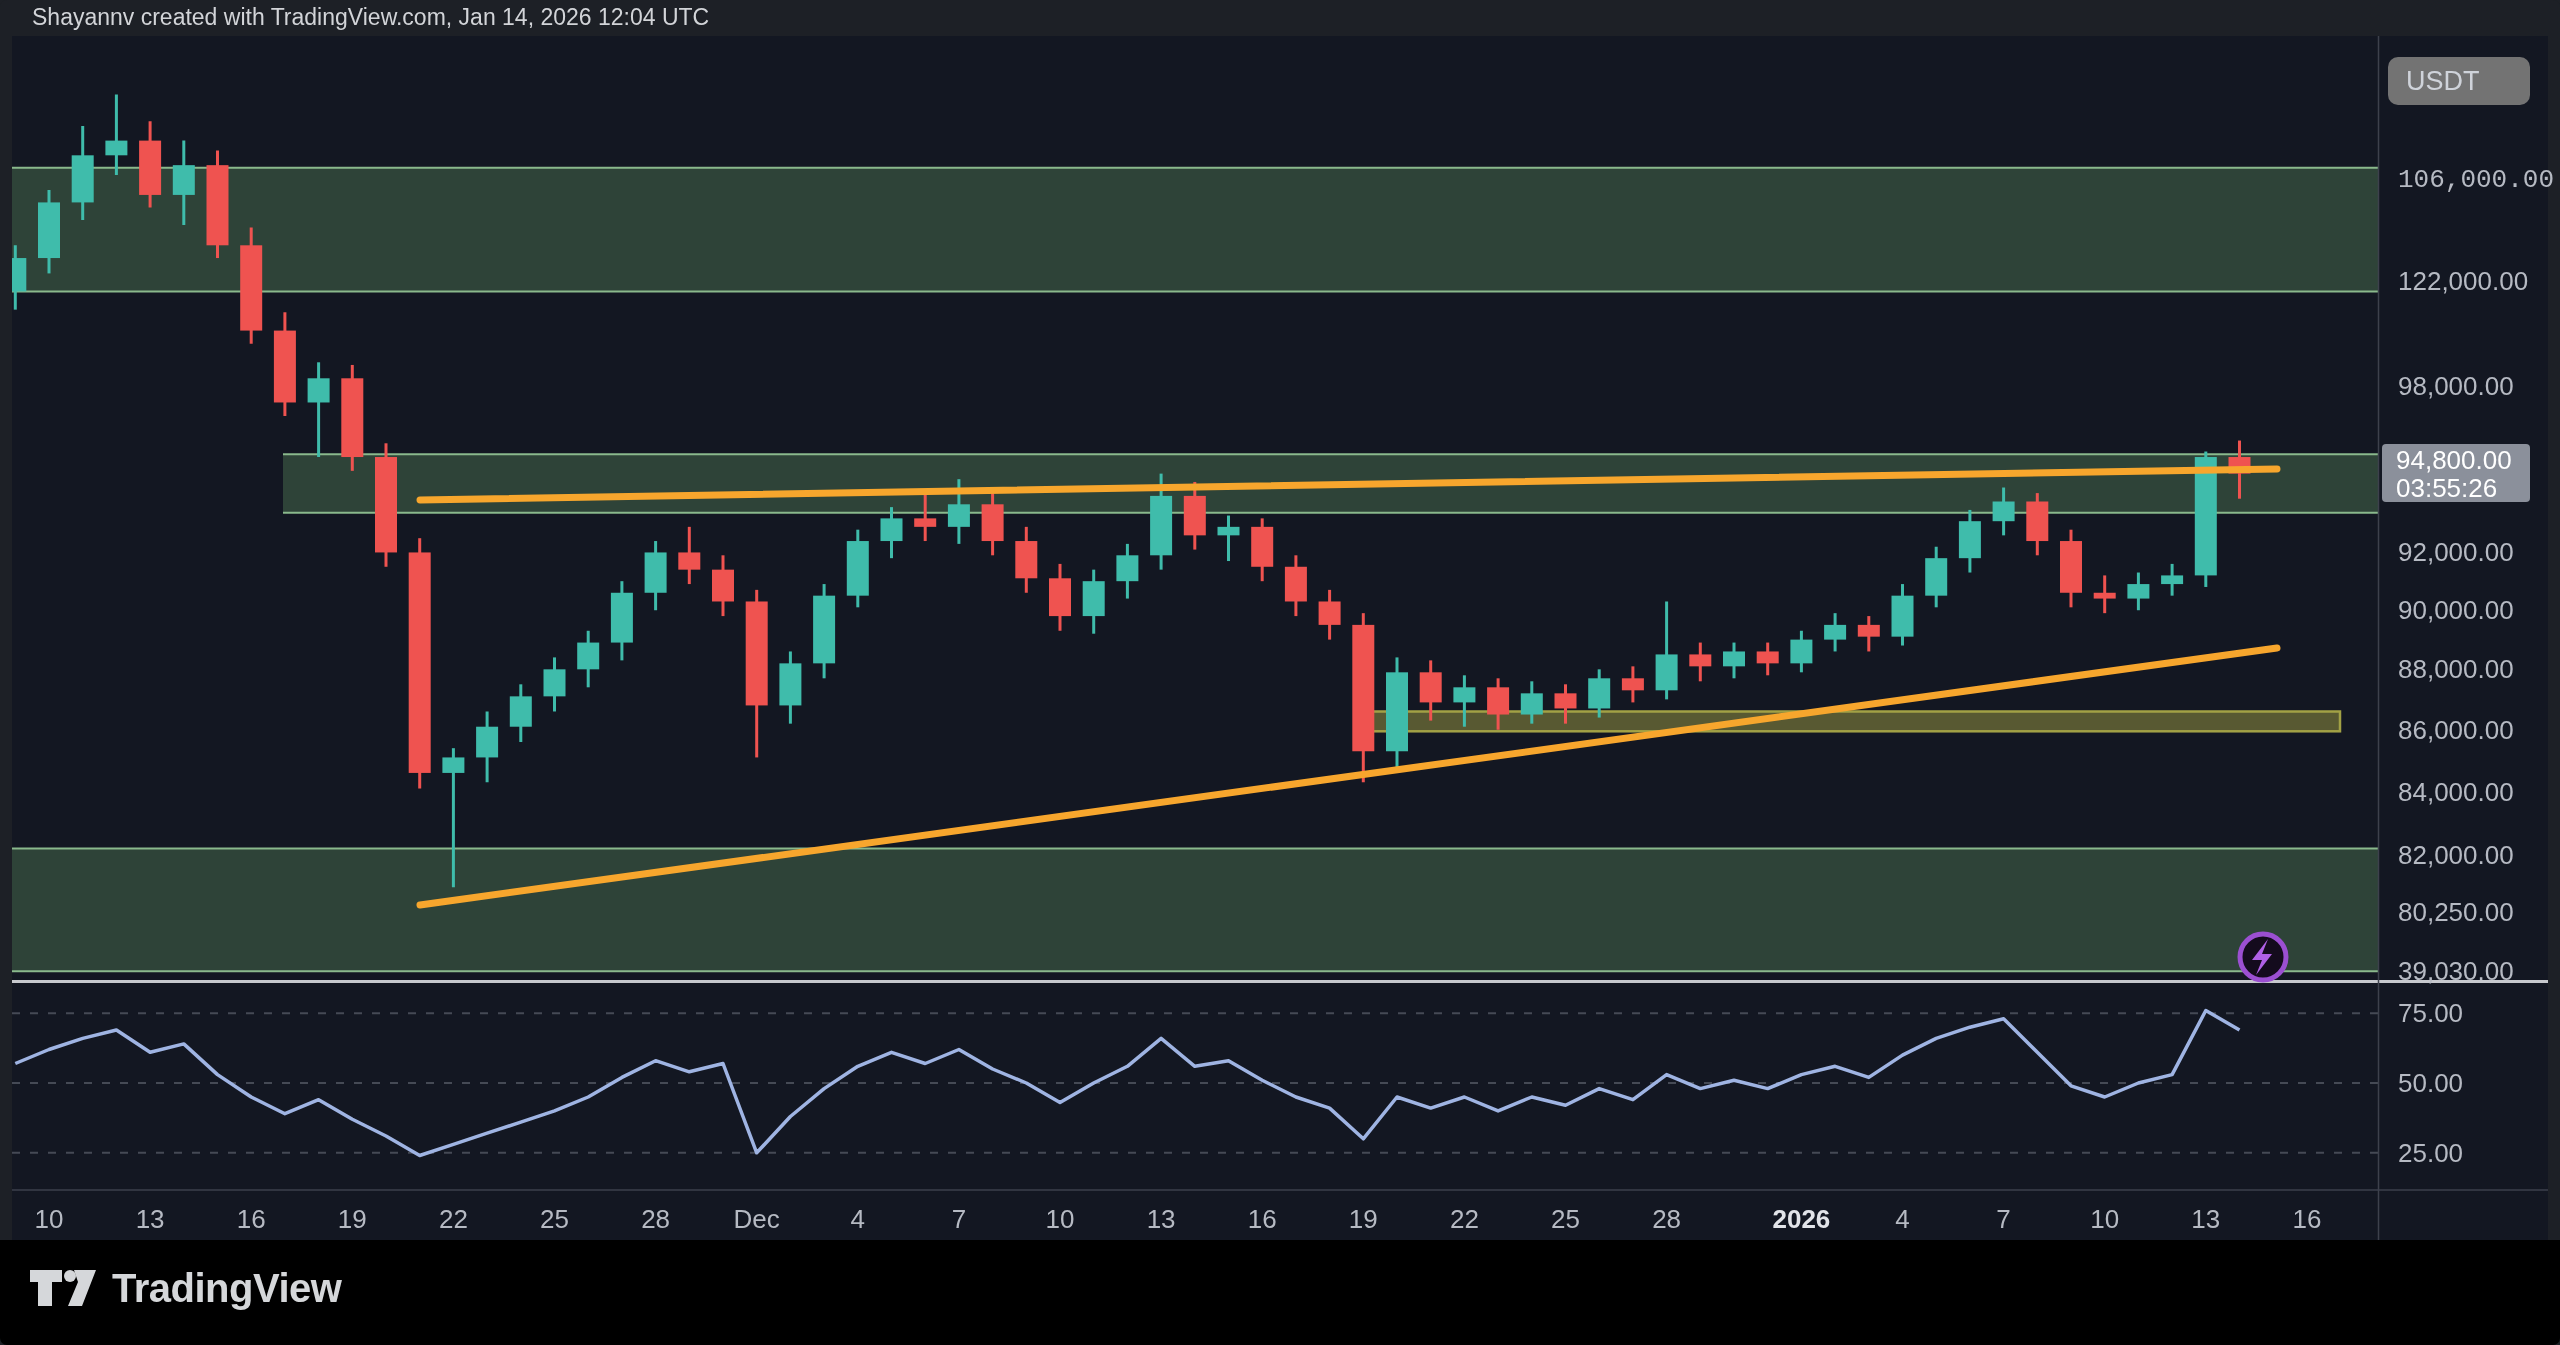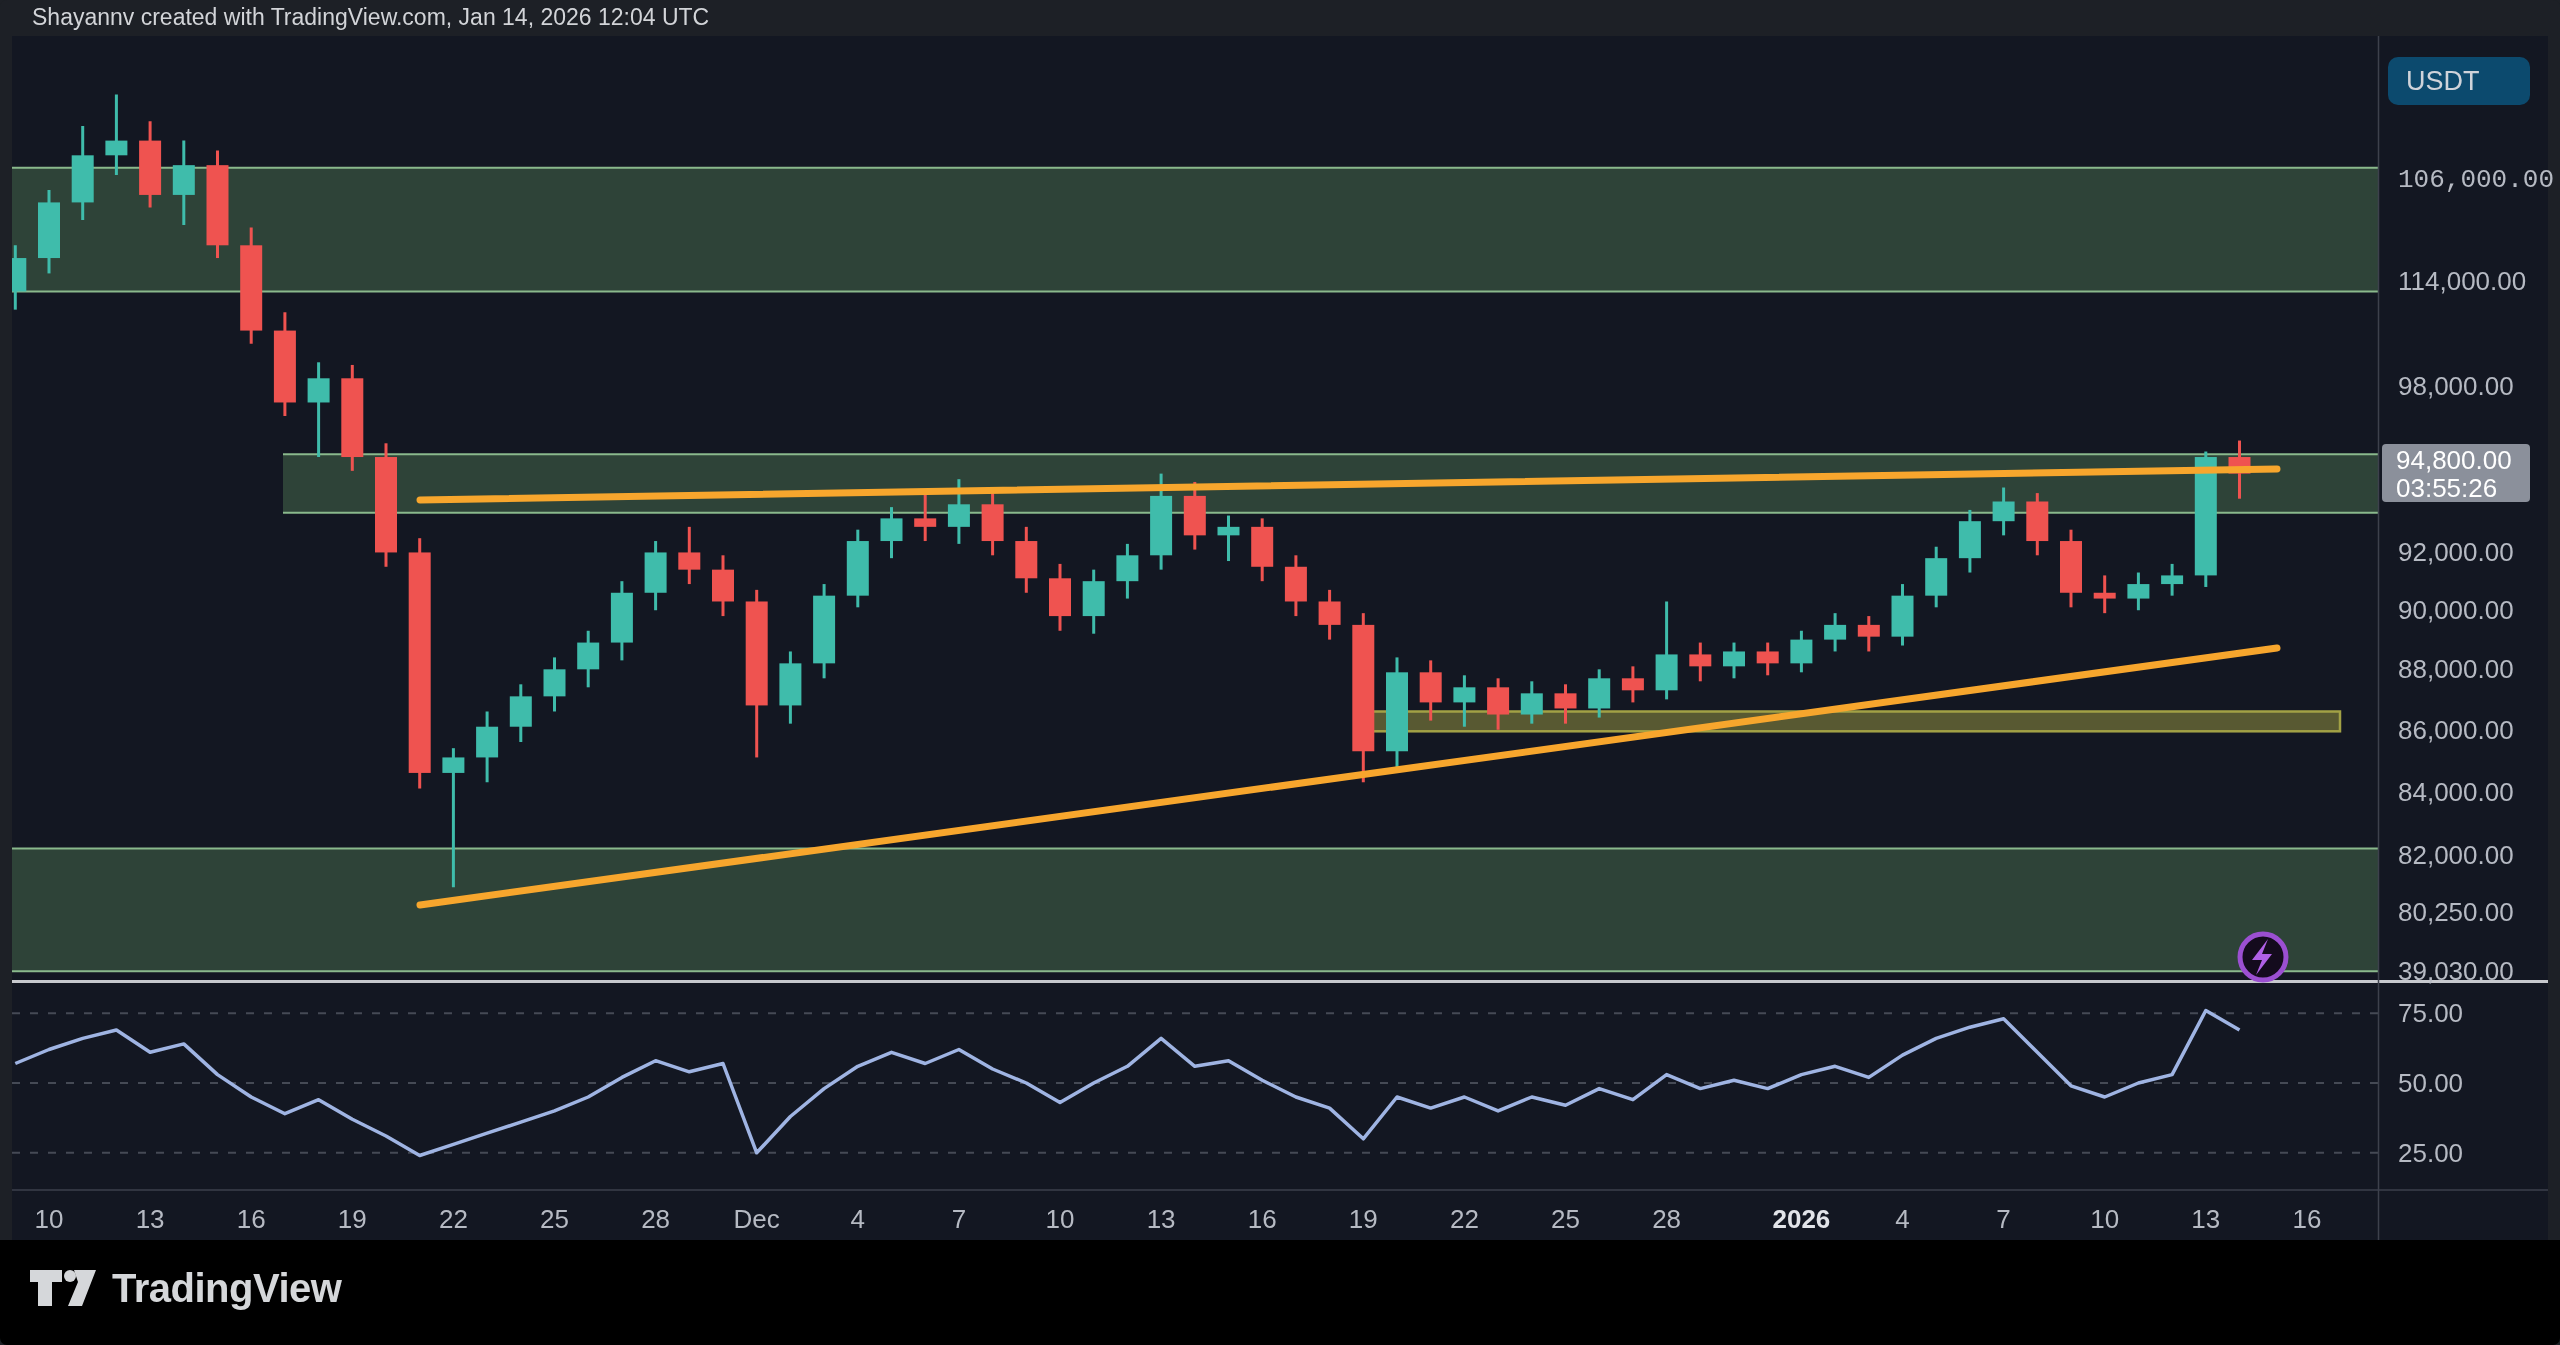--- a/index.html
+++ b/index.html
@@ -5,21 +5,21 @@
   html,body{margin:0;padding:0;background:#1d2026;}
   .canvas{position:relative;width:2560px;height:1345px;background:#1d2026;overflow:hidden;
           font-family:"Liberation Sans", sans-serif;border-radius:7px;}
   .attribution{position:absolute;left:0;top:0;width:100%;height:36px;background:#1d2026;
                color:#d2d4d8;font-size:23px;line-height:34px;padding-left:32px;box-sizing:border-box;}
   .chart{position:absolute;left:12px;top:36px;width:2536px;height:1204px;background:#131722;}
   .chart svg{position:absolute;left:0;top:0;}
   .axis-label{position:absolute;color:#b6bac3;font-size:26px;transform:translateY(-50%);white-space:nowrap;}
   .time-label{position:absolute;color:#b6bac3;font-size:26px;transform:translateX(-50%);top:1168px;white-space:nowrap;}
   .time-label.bold{color:#e2e4e9;font-weight:bold;}
-  .symbol-pill{position:absolute;left:2376px;top:21px;width:142px;height:48px;background:#0c4a6e;
+  .symbol-pill{position:absolute;left:2376px;top:21px;width:142px;height:48px;background:#737373;
                border-radius:10px;color:#cfd3da;font-size:27px;line-height:48px;padding-left:18px;box-sizing:border-box;}
   .cur-price{position:absolute;left:2370px;top:408px;width:148px;height:58px;background:#8b909b;
              border-radius:4px;color:#ffffff;font-size:26px;line-height:28px;padding:2px 0 0 14px;box-sizing:border-box;}
   .bottom-bar{position:absolute;left:0;top:1240px;width:100%;height:105px;background:#000000;}
   .logo{position:absolute;left:28px;top:24px;display:flex;align-items:center;gap:14px;}
   .logo-text{color:#d5d7da;font-size:40px;font-weight:bold;letter-spacing:-0.5px;}
 </style>
 </head>
 <body>
 
@@ -183,21 +183,21 @@
         <polyline points="3.3,1027.5 37.0,1013.5 70.7,1002.4 104.4,994.0 138.1,1016.3 171.8,1007.9 205.5,1038.6 239.2,1061.0 272.9,1077.7 306.6,1063.7 340.3,1083.3 374.0,1100.0 407.7,1119.5 441.4,1108.4 475.1,1097.2 508.8,1086.1 542.5,1074.9 576.2,1061.0 609.9,1041.4 643.6,1024.7 677.3,1035.8 711.0,1027.5 744.7,1116.8 778.4,1080.5 812.1,1052.6 845.8,1030.3 879.5,1016.3 913.2,1027.5 946.9,1013.5 980.6,1033.0 1014.3,1047.0 1048.0,1066.5 1081.7,1047.0 1115.4,1030.3 1149.1,1002.4 1182.8,1030.3 1216.5,1024.7 1250.2,1044.2 1283.9,1061.0 1317.6,1072.1 1351.3,1102.8 1385.0,1061.0 1418.7,1072.1 1452.4,1061.0 1486.1,1074.9 1519.8,1061.0 1553.5,1069.3 1587.2,1052.6 1620.9,1063.7 1654.6,1038.6 1688.3,1052.6 1722.0,1044.2 1755.7,1052.6 1789.4,1038.6 1823.1,1030.3 1856.8,1041.4 1890.5,1019.1 1924.2,1002.4 1957.9,991.2 1991.6,982.8 2025.3,1016.3 2059.0,1049.8 2092.7,1061.0 2126.4,1047.0 2160.1,1038.6 2193.8,974.5 2227.5,994.0" fill="none" stroke="#9fb4e3" stroke-width="3.5" stroke-linejoin="round"></polyline>
         <line x1="0" y1="945.5" x2="2536" y2="945.5" stroke="#c7c9ce" stroke-width="3"></line>
         <line x1="2366.5" y1="0" x2="2366.5" y2="1204" stroke="#3d414c" stroke-width="1.5"></line>
         <line x1="0" y1="1154" x2="2536" y2="1154" stroke="#3d414c" stroke-width="1.5"></line>
         <circle cx="2251" cy="921" r="23" fill="#140b1d" stroke="#9b4fd1" stroke-width="5"></circle>
         <path d="M2256 903 l-16 21 h10 l-6 15 16 -21 h-10 z" fill="#b060e6"></path>
       </svg>
 
     <div id="price-axis">
         <div class="axis-label" style="left: 2386px; top: 144px; font-family: Liberation Mono, monospace;">106,000.00</div>
-        <div class="axis-label" style="left: 2386px; top: 245.14px;">114,000.00</div>
+        <div class="axis-label" style="left: 2386px; top: 245.14px;">122,000.00</div>
         <div class="axis-label" style="left: 2386px; top: 350.327px;">98,000.00</div>
         <div class="axis-label" style="left: 2386px; top: 516.445px;">92,000.00</div>
         <div class="axis-label" style="left: 2386px; top: 574.235px;">90,000.00</div>
         <div class="axis-label" style="left: 2386px; top: 633.323px;">88,000.00</div>
         <div class="axis-label" style="left: 2386px; top: 693.77px;">86,000.00</div>
         <div class="axis-label" style="left: 2386px; top: 755.64px;">84,000.00</div>
         <div class="axis-label" style="left: 2386px; top: 819px;">82,000.00</div>
         <div class="axis-label" style="left: 2386px; top: 875.721px;">80,250.00</div>
         <div class="axis-label" style="left: 2386px; top: 935.368px;">39,030.00</div>
       </div>

